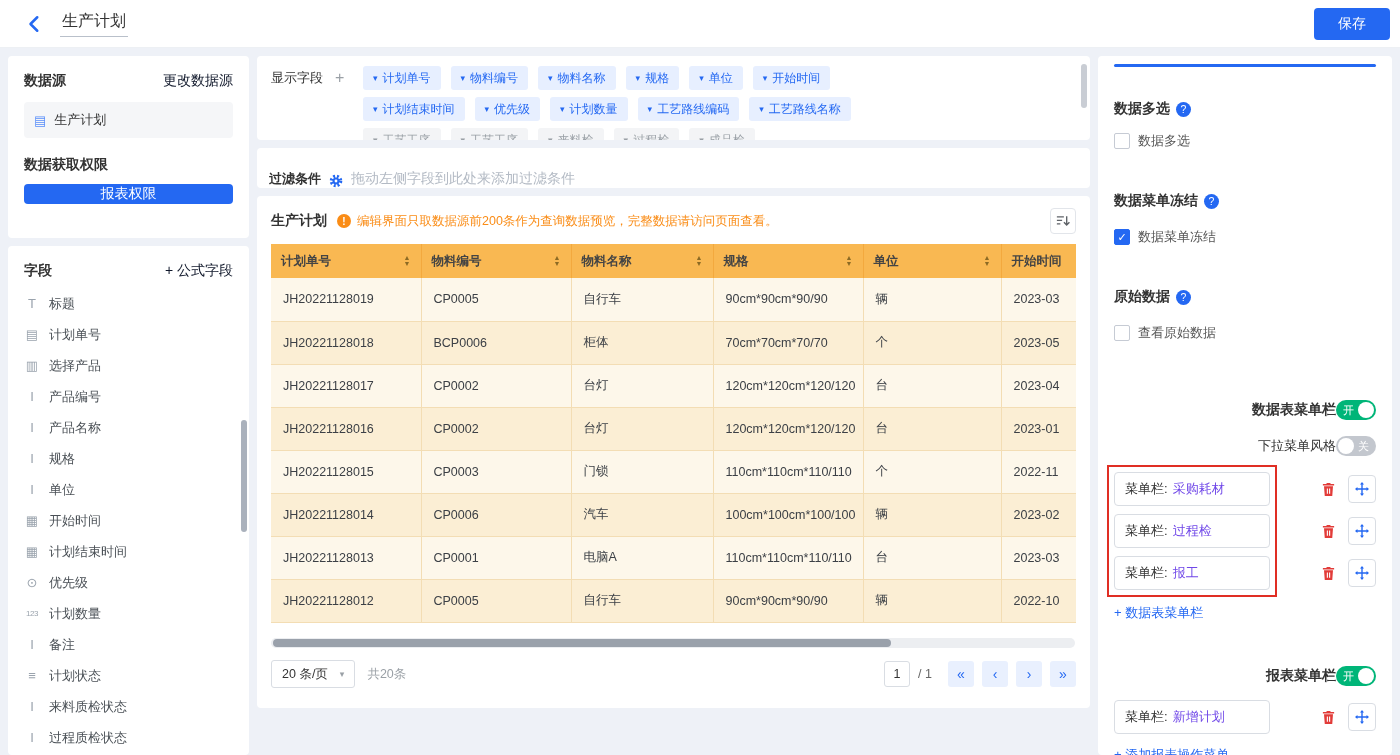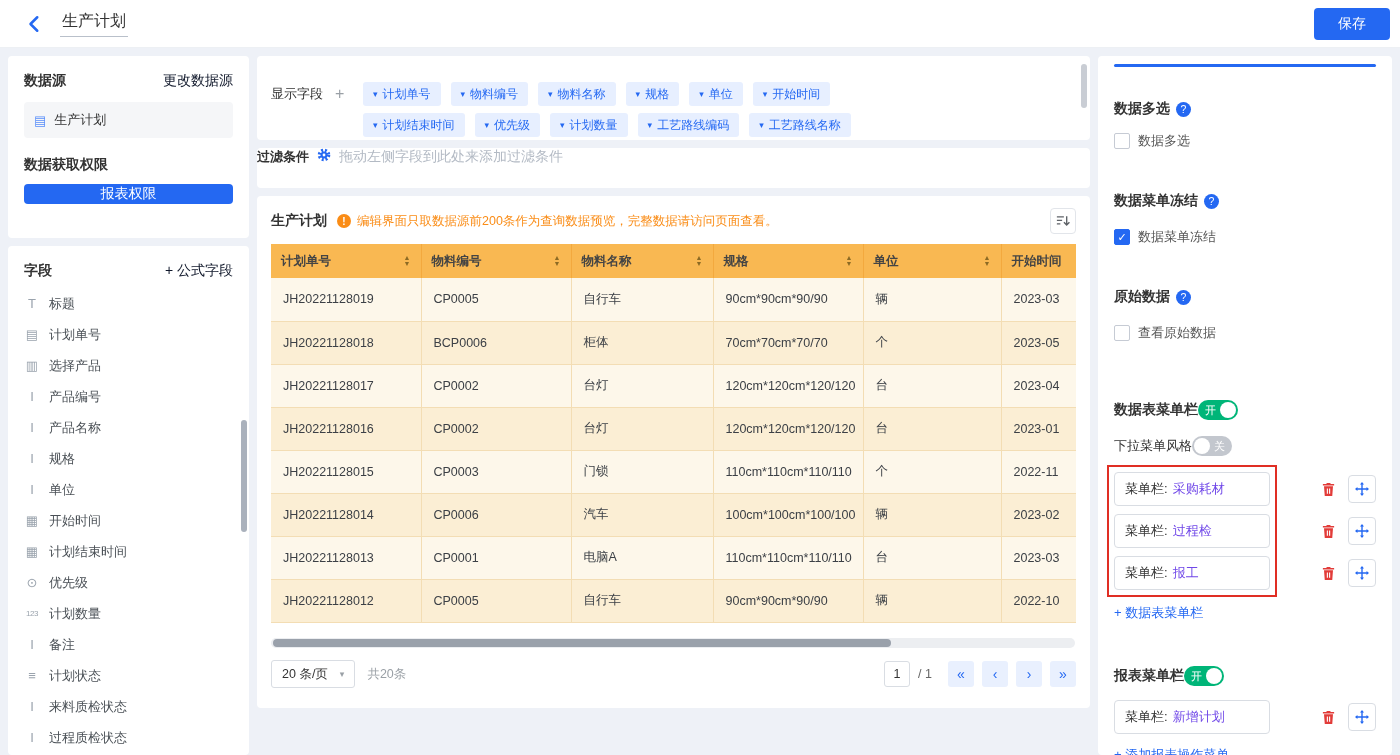--- a/index.html
+++ b/index.html
@@ -27,30 +27,30 @@
   .fields-card{margin-top:8px;height:509px;padding:16px 16px;position:relative;overflow:hidden}
   .field-list{margin-top:8px}
   .field-item{display:flex;align-items:center;gap:9px;height:31px;cursor:grab}
   .f-icon{width:16px;text-align:center;color:#9aa3ad;font-size:13px;flex:none}
   .f-icon-num{font-size:8px;letter-spacing:-0.5px}
   .f-label{color:#4a5056;font-size:13px;white-space:nowrap}
   .v-scroll{position:absolute;width:6px;border-radius:3px;background:#aab1bc}
 
   
   .mid-col{position:absolute;left:257px;top:56px;width:833px}
-  .df-card{height:84px;padding:26px 14px;position:relative;overflow:hidden}
+  .df-card{height:84px;padding:10px 14px;position:relative;overflow:hidden}
   .df-row{display:flex;align-items:flex-start}
   .df-label{display:flex;align-items:center;gap:12px;height:24px;width:92px;flex:none;font-size:13px;color:#333}
   .df-plus{color:#9aa0a6;font-size:16px;cursor:pointer}
   .chips{flex:1;min-width:0}
   .chip-row{display:flex;gap:10px;margin-bottom:7px}
   .chip{height:24px;display:inline-flex;align-items:center;gap:5px;padding:0 10px;background:#e7efff;border-radius:3px;color:#2468f2;font-size:12px;white-space:nowrap;cursor:pointer}
   .chip .chip-caret{font-size:9px;line-height:1}
   .chip.muted{background:#f3f4f6;color:#9aa0a6}
-  .filter-card{margin-top:8px;height:40px;display:flex;align-items:flex-start;padding:0 0;gap:8px}
+  .filter-card{margin-top:8px;height:40px;display:flex;align-items:flex-end;padding:0 12px;gap:8px}
   .filter-title{font-weight:700;font-size:13px}
   .filter-placeholder{color:#b3bac4;font-size:14px}
 
   .table-card{margin-top:8px;height:512px;padding:12px 14px;position:relative;overflow:hidden}
   .tc-head{display:flex;align-items:center;gap:10px;height:26px}
   .tc-title{font-size:14px;font-weight:700}
   .warn{display:flex;align-items:center;gap:6px;color:#fa8c16;font-size:12.5px}
   .warn-ic{width:14px;height:14px;border-radius:50%;background:#fa8c16;color:#fff;font-size:10px;display:flex;align-items:center;justify-content:center;font-weight:700;flex:none}
   .sort-btn{margin-left:auto;width:26px;height:26px;border:1px solid #e2e5ea;border-radius:4px;display:flex;align-items:center;justify-content:center;background:#fff;cursor:pointer}
   .table-wrap{margin-top:10px;height:404px;overflow:hidden;position:relative}
@@ -80,21 +80,21 @@
 
   
   .right-col{position:absolute;left:1098px;top:56px;width:294px;height:699px;padding:0 16px;overflow:hidden}
   .top-indicator{height:3px;background:#2468f2;border-radius:2px;margin-top:8px}
   .sec-row{display:flex;align-items:center;gap:6px}
   .sec-title{font-size:14px;font-weight:700;color:#333}
   .q-icon{width:15px;height:15px;border-radius:50%;background:#2468f2;color:#fff;font-size:10.5px;display:flex;align-items:center;justify-content:center;cursor:pointer;flex:none}
   .check-row{display:flex;align-items:center;gap:8px;font-size:13px;color:#555;cursor:pointer}
   .cbox{width:16px;height:16px;border:1px solid #c6cbd4;border-radius:2px;background:#fff;flex:none}
   .cbox.checked{background:#2468f2;border-color:#2468f2;color:#fff;font-size:11px;display:flex;align-items:center;justify-content:center}
-  .bar-row{display:flex;align-items:center;justify-content:flex-start}
+  .bar-row{display:flex;align-items:center;justify-content:flex-end}
   .sub-label{font-size:13px;color:#333}
   .toggle{width:40px;height:20px;border-radius:10px;position:relative;color:#fff;font-size:11px;cursor:pointer;flex:none}
   .toggle .dot{position:absolute;top:2px;width:16px;height:16px;border-radius:50%;background:#fff}
   .toggle .txt{position:absolute;top:3px;line-height:14px}
   .toggle.on{background:#00b578}
   .toggle.on .dot{right:2px}
   .toggle.on .txt{left:7px}
   .toggle.off{background:#c3c7ce}
   .toggle.off .dot{left:2px}
   .toggle.off .txt{right:7px}

